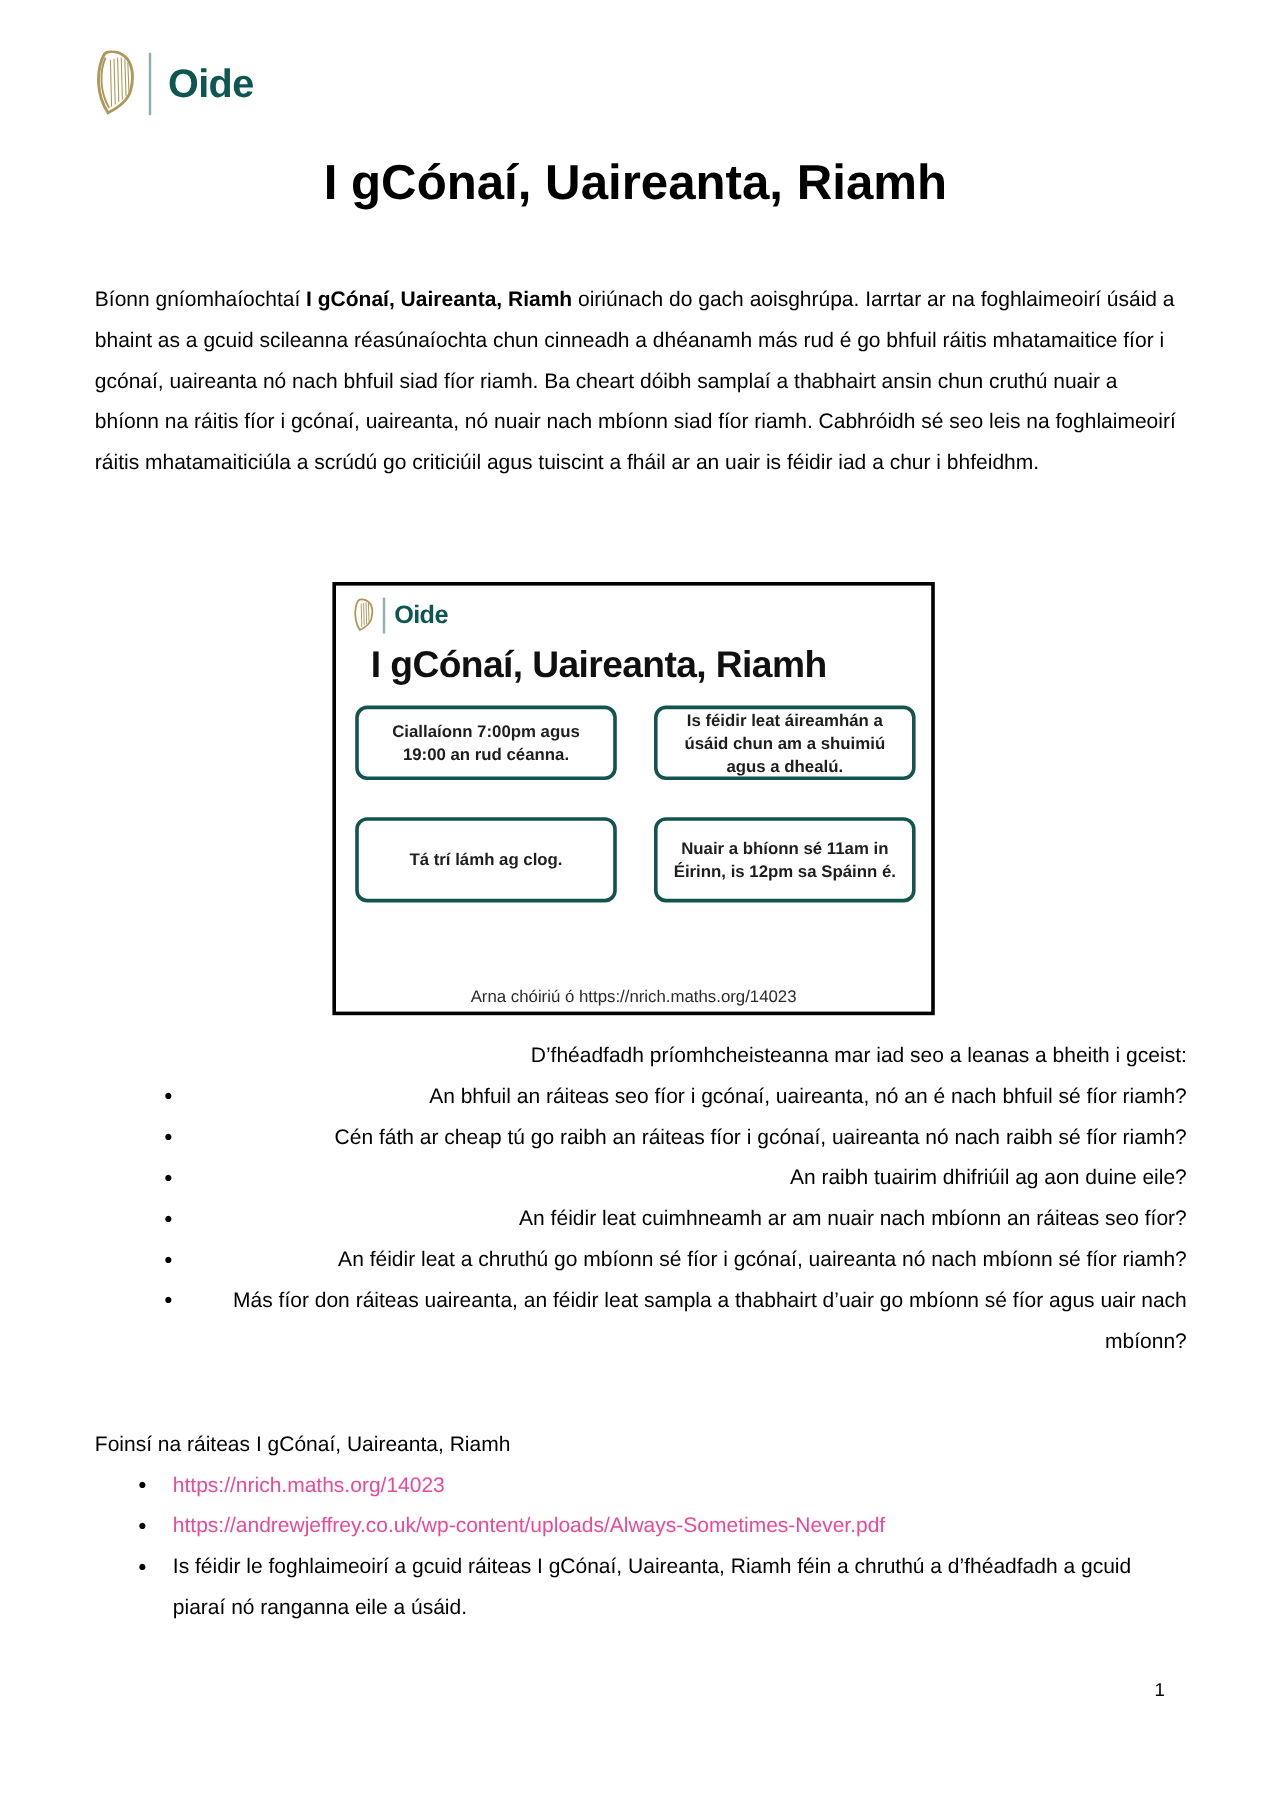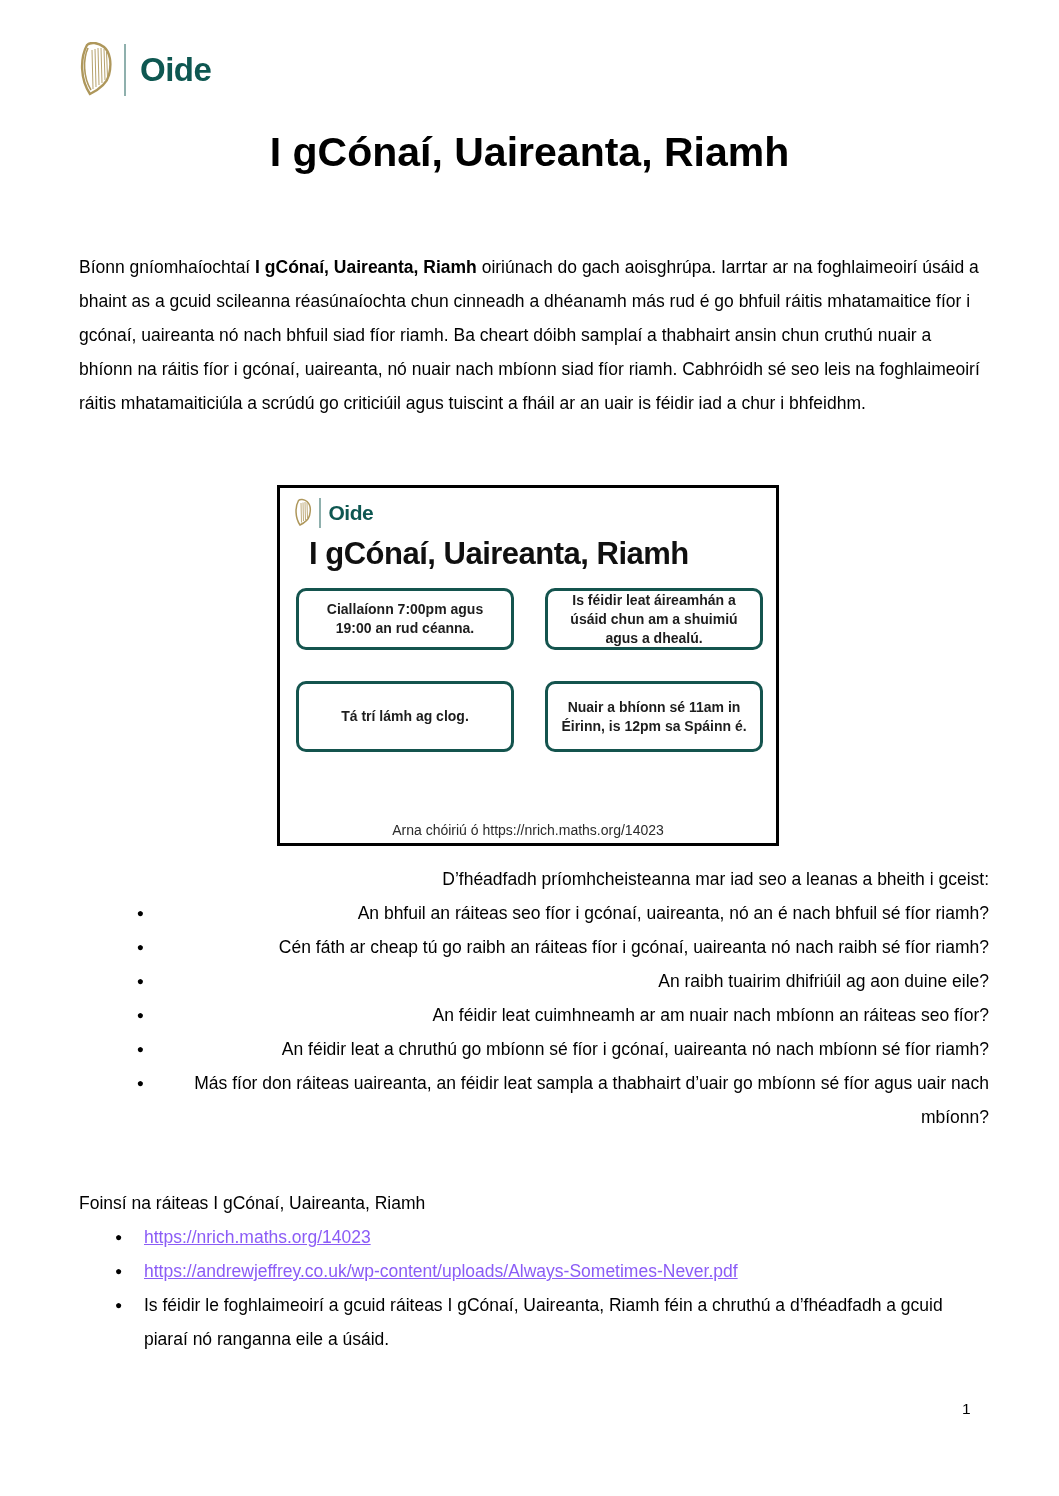--- a/index.html
+++ b/index.html
@@ -10,21 +10,21 @@
   
   .logo { position:absolute; left:76px; top:42px; display:flex; align-items:center; }
   .logo-sep { width:2px; height:52px; background:#8fb0ad; margin:0 14px 0 8px; }
   .logo-text { font-size:33px; font-weight:700; color:#0e5751; letter-spacing:-0.5px; }
 
   
   .doc-title { position:absolute; left:0; top:129px; width:100%; text-align:center;
                font-size:41px; font-weight:700; color:#000; }
 
   
-  .intro { position:absolute; left:79px; top:250px; width:910px;
+  .intro { position:absolute; left:79px; top:232px; width:910px;
            font-size:17.5px; line-height:34px; color:#000; }
   .intro b { font-weight:700; }
 
   
   .card { position:absolute; left:277px; top:485px; width:502px; height:361px;
           border:3px solid #000; background:#fff; }
   .card-logo { position:absolute; left:13px; top:10px; display:flex; align-items:center; }
   .card-logo .logo-sep { height:30px; margin:0 8px 0 6px; width:1.5px; }
   .card-logo .logo-text { font-size:21px; }
   .card-title { position:absolute; left:29px; top:48px; width:450px;
@@ -40,21 +40,21 @@
 
   
   .questions { position:absolute; left:79px; top:862px; width:910px;
                font-size:17.5px; line-height:34px; color:#000;text-align:right; }
   .sources   { position:absolute; left:79px; top:1186px; width:910px;
                font-size:17.5px; line-height:34px; color:#000; }
   ul.dotlist { list-style:none; }
   ul.dotlist li { display:flex; align-items:flex-start; }
   .bullet { flex:none; width:29px; margin-left:36px; font-size:12px; line-height:34px; color:#000; }
   .li-text { flex:1; }
-  a.doclink { color:#8b5cf6; text-decoration:underline; cursor:pointer; }
+  a.doclink { color:#ec4899; cursor:pointer; }
 
   
   .page-number { position:absolute; left:962px; top:1400px; font-size:15.5px; color:#000; }
 
   .harp { display:block; }
 </style>
 </head>
 <body>
 
 <div class="page">

